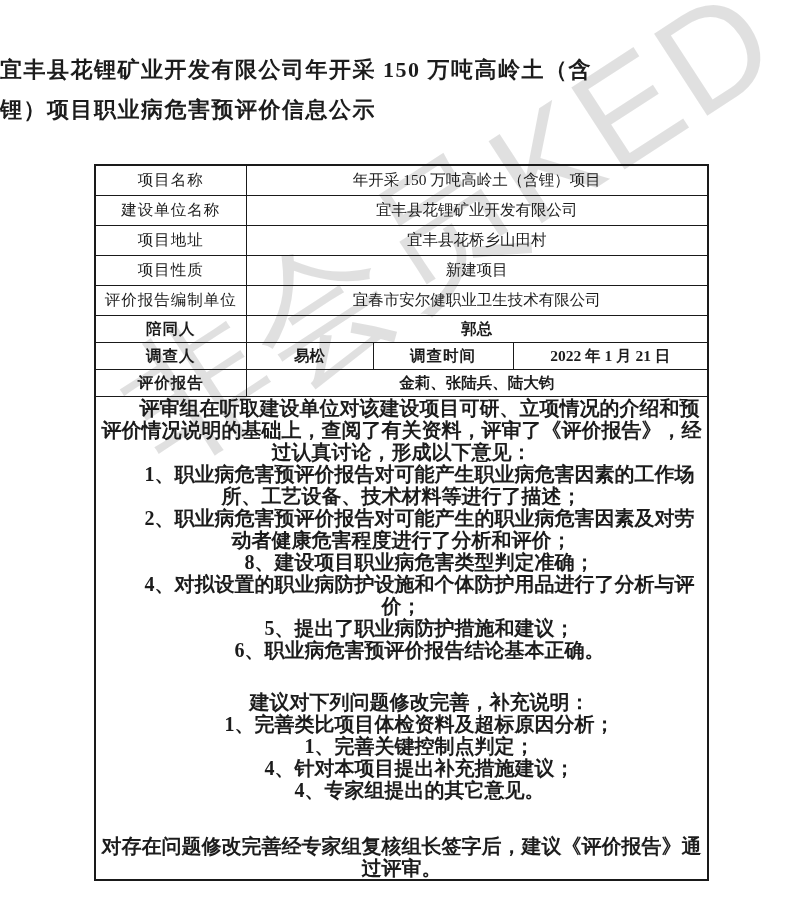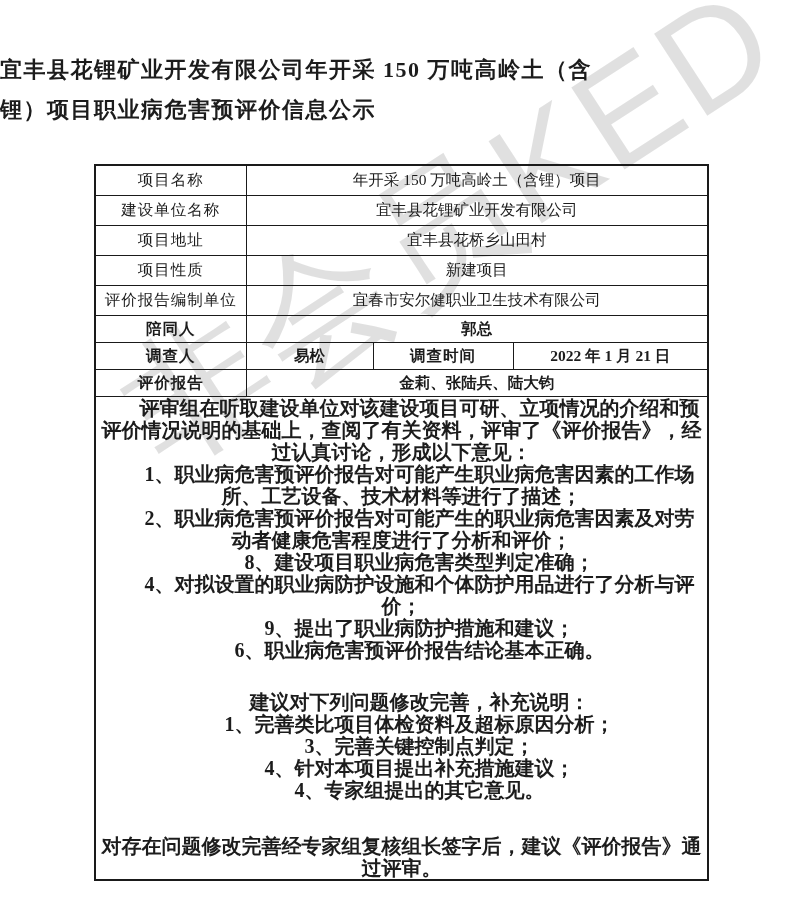--- a/index.html
+++ b/index.html
@@ -95,25 +95,25 @@
         <td colspan="3">金莉、张陆兵、陆大钧</td>
       </tr>
       <tr>
         <td colspan="4" class="opinion-cell">
           <div class="op">
             <p>评审组在听取建设单位对该建设项目可研、立项情况的介绍和预评价情况说明的基础上，查阅了有关资料，评审了《评价报告》，经过认真讨论，形成以下意见：</p>
             <p>1、职业病危害预评价报告对可能产生职业病危害因素的工作场所、工艺设备、技术材料等进行了描述；</p>
             <p>2、职业病危害预评价报告对可能产生的职业病危害因素及对劳动者健康危害程度进行了分析和评价；</p>
             <p>8、建设项目职业病危害类型判定准确；</p>
             <p>4、对拟设置的职业病防护设施和个体防护用品进行了分析与评价；</p>
-            <p>9、提出了职业病防护措施和建议；</p>
+            <p>5、提出了职业病防护措施和建议；</p>
             <p>6、职业病危害预评价报告结论基本正确。</p>
             <p class="sec-gap">建议对下列问题修改完善，补充说明：</p>
             <p>1、完善类比项目体检资料及超标原因分析；</p>
-            <p>3、完善关键控制点判定；</p>
+            <p>1、完善关键控制点判定；</p>
             <p>4、针对本项目提出补充措施建议；</p>
             <p>4、专家组提出的其它意见。</p>
             <p class="final">对存在问题修改完善经专家组复核组长签字后，建议《评价报告》通过评审。</p>
           </div>
         </td>
       </tr>
     </tbody>
   </table>
 
 </div>

